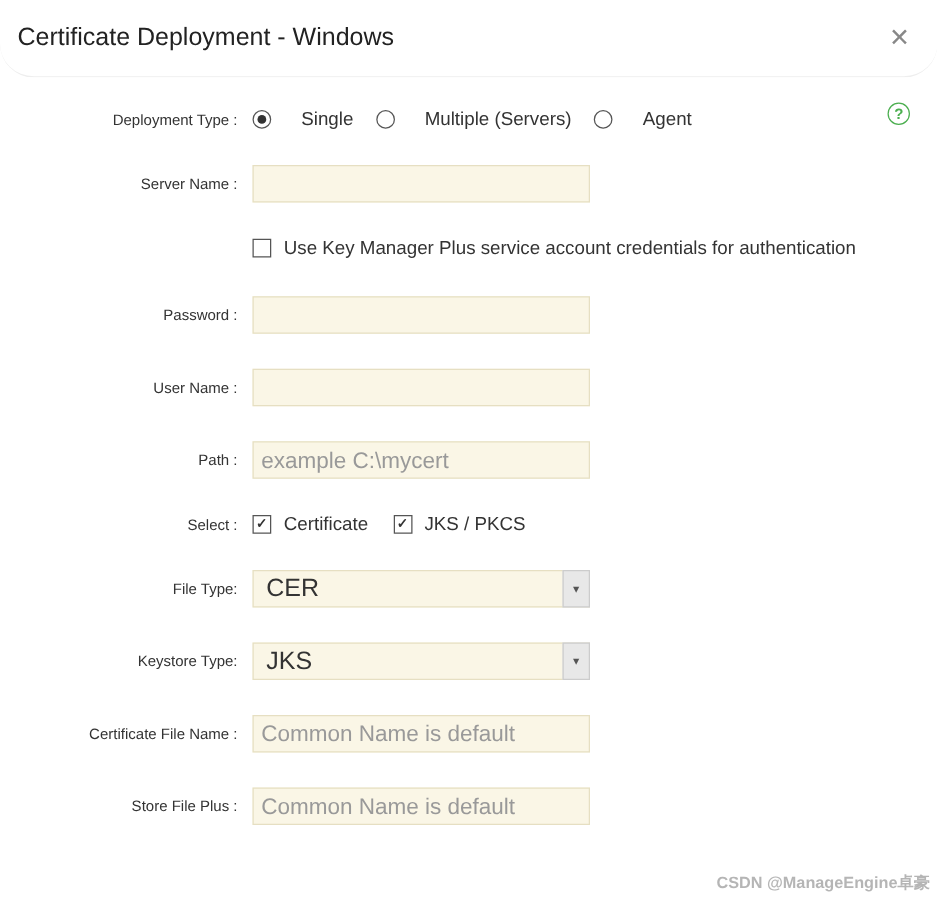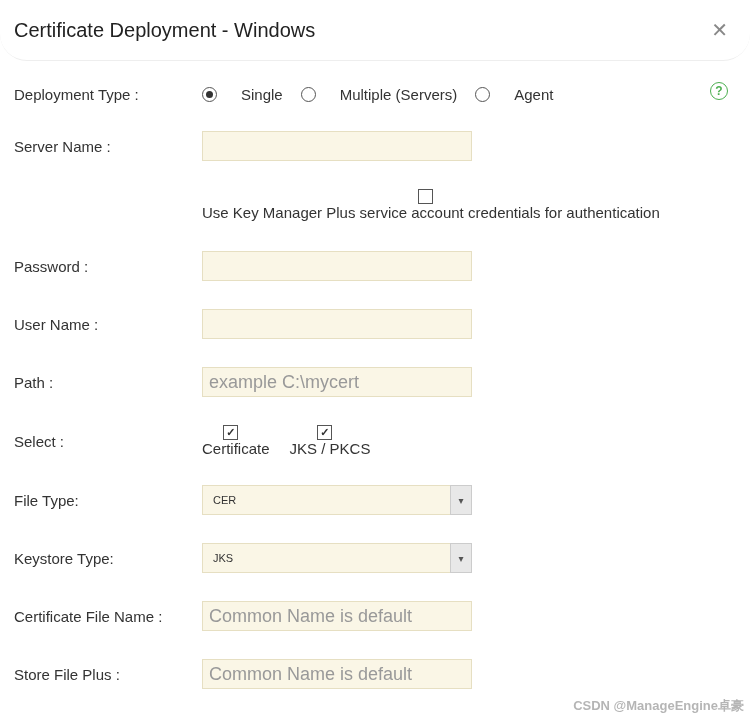--- a/index.html
+++ b/index.html
@@ -59,23 +59,24 @@
     .row {
       display: flex;
       align-items: center;
       margin-bottom: 28px;
     }
     .row.checkbox-row {
       margin-bottom: 30px;
     }
     .label {
       width: 188px;
+      text-align: right;
       padding-right: 12px;
       color: #333;
-      font-size: 15px;
+      font-size: 12px;
     }
     .controls {
       flex: 1;
       display: flex;
       align-items: center;
     }
     .radio-group {
       display: flex;
       align-items: center;
       gap: 18px;
@@ -136,33 +137,32 @@
     }
     .checkbox-group {
       display: flex;
       align-items: center;
       gap: 20px;
     }
     .checkbox-item {
       display: flex;
       align-items: center;
       cursor: pointer;
-      flex-direction: column;
     }
     .select-wrap {
       position: relative;
       width: 270px;
     }
     .select-box {
       width: 100%;
       height: 30px;
       padding: 4px 10px;
       background: #faf6e6;
       border: 1px solid #e6dfc2;
-      font-size: 11px;
+      font-size: 20px;
       color: #333;
       display: flex;
       align-items: center;
       cursor: pointer;
     }
     .select-arrow {
       position: absolute;
       right: 0;
       top: 0;
       width: 22px;

